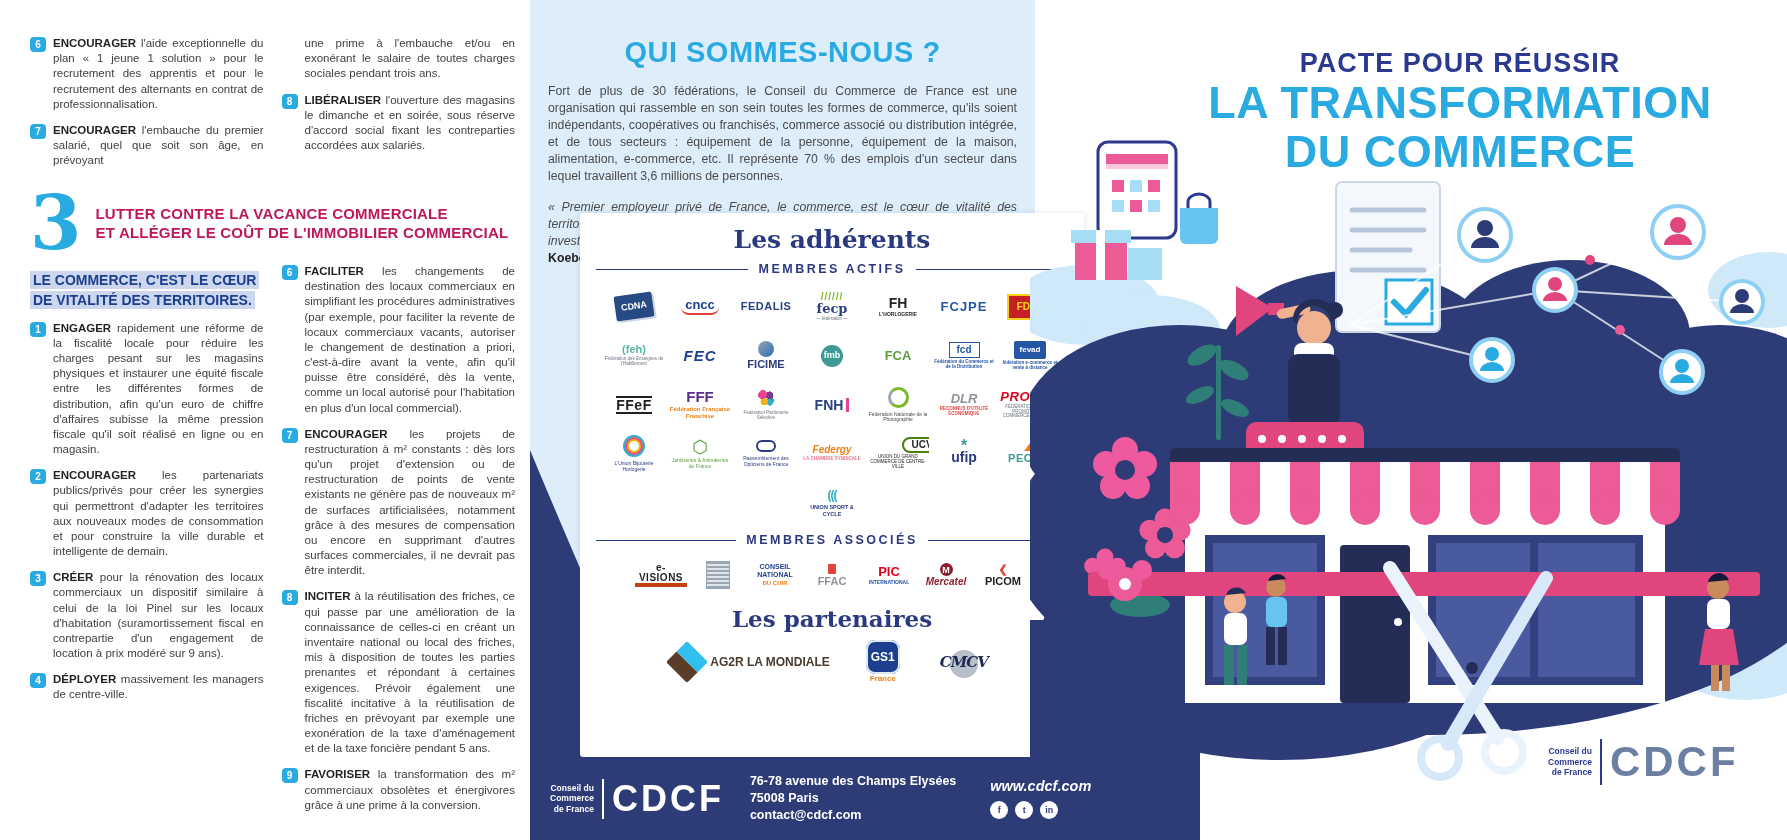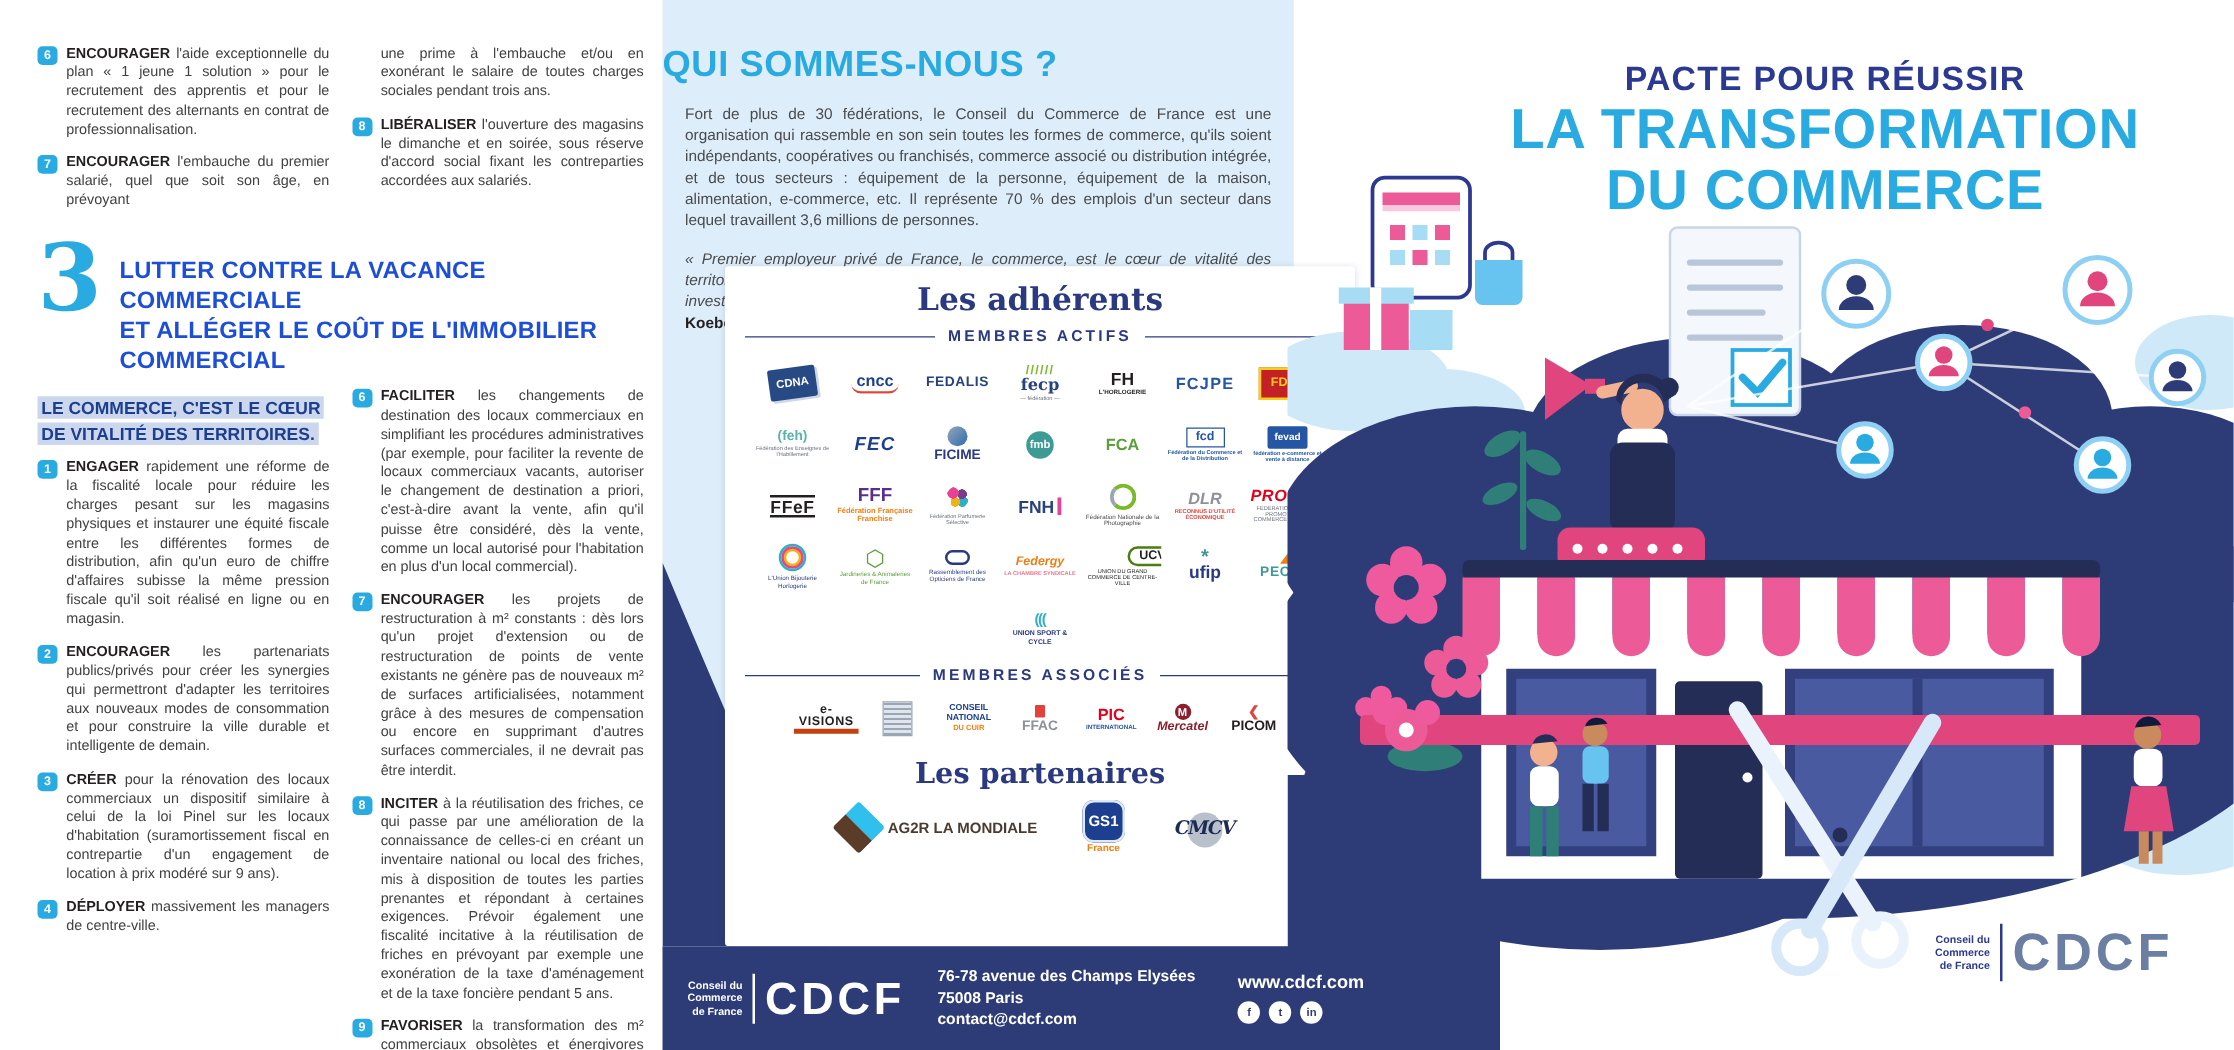--- a/index.html
+++ b/index.html
@@ -13,28 +13,28 @@
   .pitem{display:flex;margin-bottom:11px;}
   .badge{flex:0 0 16px;height:15px;margin-right:7px;margin-top:1px;background:#29abe2;color:#fff;border-radius:4px;font-size:10px;font-weight:bold;display:inline-flex;align-items:center;justify-content:center;}
   .badge:empty{visibility:hidden;}
   .ptext{margin:0;font-size:11.5px;line-height:1.32;text-align:justify;}
   .kw{color:#231f20;}
   .kw:empty{display:none;}
   .kw::after{content:" ";}
   #top-block{padding-top:36px;}
   #sec3-head{display:flex;align-items:flex-start;padding:14px 0 10px 30px;}
   #sec3-num{font-family:"DejaVu Serif",serif;font-weight:bold;font-size:74px;line-height:.82;color:#29abe2;margin-right:14px;}
-  .sec3-title{font-size:19px;font-weight:800;color:#1d4ed8;line-height:1.25;padding-top:12px;letter-spacing:.2px;}
+  .sec3-title{font-size:15px;font-weight:800;color:#be185d;line-height:1.25;padding-top:12px;letter-spacing:.2px;}
   .hl-wrap{margin:6px 0 10px 0;font-size:14px;font-weight:800;line-height:1.45;color:#1b3e8f;}
   .hl{background:#ccd7ed;padding:1px 3px;box-decoration-break:clone;-webkit-box-decoration-break:clone;}
   .intro{font-size:13px;font-weight:800;color:#231f20;line-height:1.35;margin:4px 0 14px 0;}
 
   
   #middle-panel{left:530px;top:0;width:505px;height:757px;background:#ddeefa;}
-  #mid-title{font-size:29px;font-weight:800;color:#29abe2;letter-spacing:.5px;padding-top:36px;}
+  #mid-title{text-align:center;font-size:29px;font-weight:800;color:#29abe2;letter-spacing:.5px;padding-top:36px;}
   .mid-text{margin:14px 18px 0 18px;font-size:12.3px;line-height:1.38;text-align:justify;color:#4a4a4c;}
   .mid-quote{font-style:italic;}
   .mid-quote b{font-style:normal;color:#231f20;}
   #navy-wedge{left:530px;top:430px;width:140px;height:327px;z-index:1;}
   #card{left:580px;top:213px;width:504px;height:544px;background:#fff;border-radius:3px;z-index:2;box-shadow:0 1px 6px rgba(40,60,110,.18);padding:12px 10px 0 10px;box-sizing:border-box;}
   .serif-title{font-family:"DejaVu Serif",serif;font-weight:bold;font-size:25px;color:#2b3a80;text-align:center;}
   .rule-label{display:flex;align-items:center;gap:10px;color:#2b3a80;font-size:12.5px;font-weight:600;letter-spacing:2.5px;margin:8px 6px;}
   .rule-label::before,.rule-label::after{content:"";flex:1;border-top:1.5px solid #2b3a80;}
   .logo-grid{display:flex;flex-wrap:wrap;justify-content:center;gap:4px 5px;}
   .logo-tile{width:61px;height:45px;display:flex;flex-direction:column;align-items:center;justify-content:center;text-align:center;overflow:hidden;}
@@ -115,21 +115,21 @@
   .cmcv .lb{position:relative;font-family:"DejaVu Serif",serif;font-weight:bold;font-style:italic;font-size:15px;color:#1d2b52;letter-spacing:-1px;}
 
   
   #mid-footer{left:530px;top:757px;width:650px;height:83px;background:#2d3c77;z-index:3;display:flex;align-items:center;color:#fff;}
   .cdcf-lockup{display:flex;align-items:center;}
   .cdcf-small{text-align:right;font-size:8.5px;font-weight:bold;line-height:1.25;}
   .cdcf-bar{width:2px;height:40px;background:currentColor;margin:0 8px;}
   .cdcf-big{font-size:36px;font-weight:bold;letter-spacing:3px;font-family:"Liberation Sans",sans-serif;}
   #footer-address{font-size:12.5px;font-weight:bold;line-height:1.35;margin-left:26px;}
   #footer-web{margin-left:34px;}
-  #footer-site{font-size:14.5px;font-weight:800;}
+  #footer-site{font-size:14.5px;font-weight:800;font-style:italic;}
   .socials{display:flex;gap:7px;margin-top:7px;}
   .soc{width:18px;height:18px;border-radius:50%;background:#fff;color:#2d3c77;font-weight:bold;font-size:9px;display:flex;align-items:center;justify-content:center;cursor:pointer;}
 
   
   #right-title{left:1205px;top:48px;width:510px;text-align:center;z-index:4;}
   #rt1{font-size:27px;font-weight:600;color:#2b3990;letter-spacing:1px;}
   #rt2,#rt3{font-size:45px;font-weight:800;color:#29abe2;line-height:1.08;letter-spacing:.5px;}
   #illus{left:1030px;top:140px;width:757px;height:700px;z-index:2;}
   #cdcf-bottom{left:1548px;top:738px;z-index:4;color:#2b3990;}
   #cdcf-bottom .cdcf-big{color:#6b7fa3;font-size:42px;}

